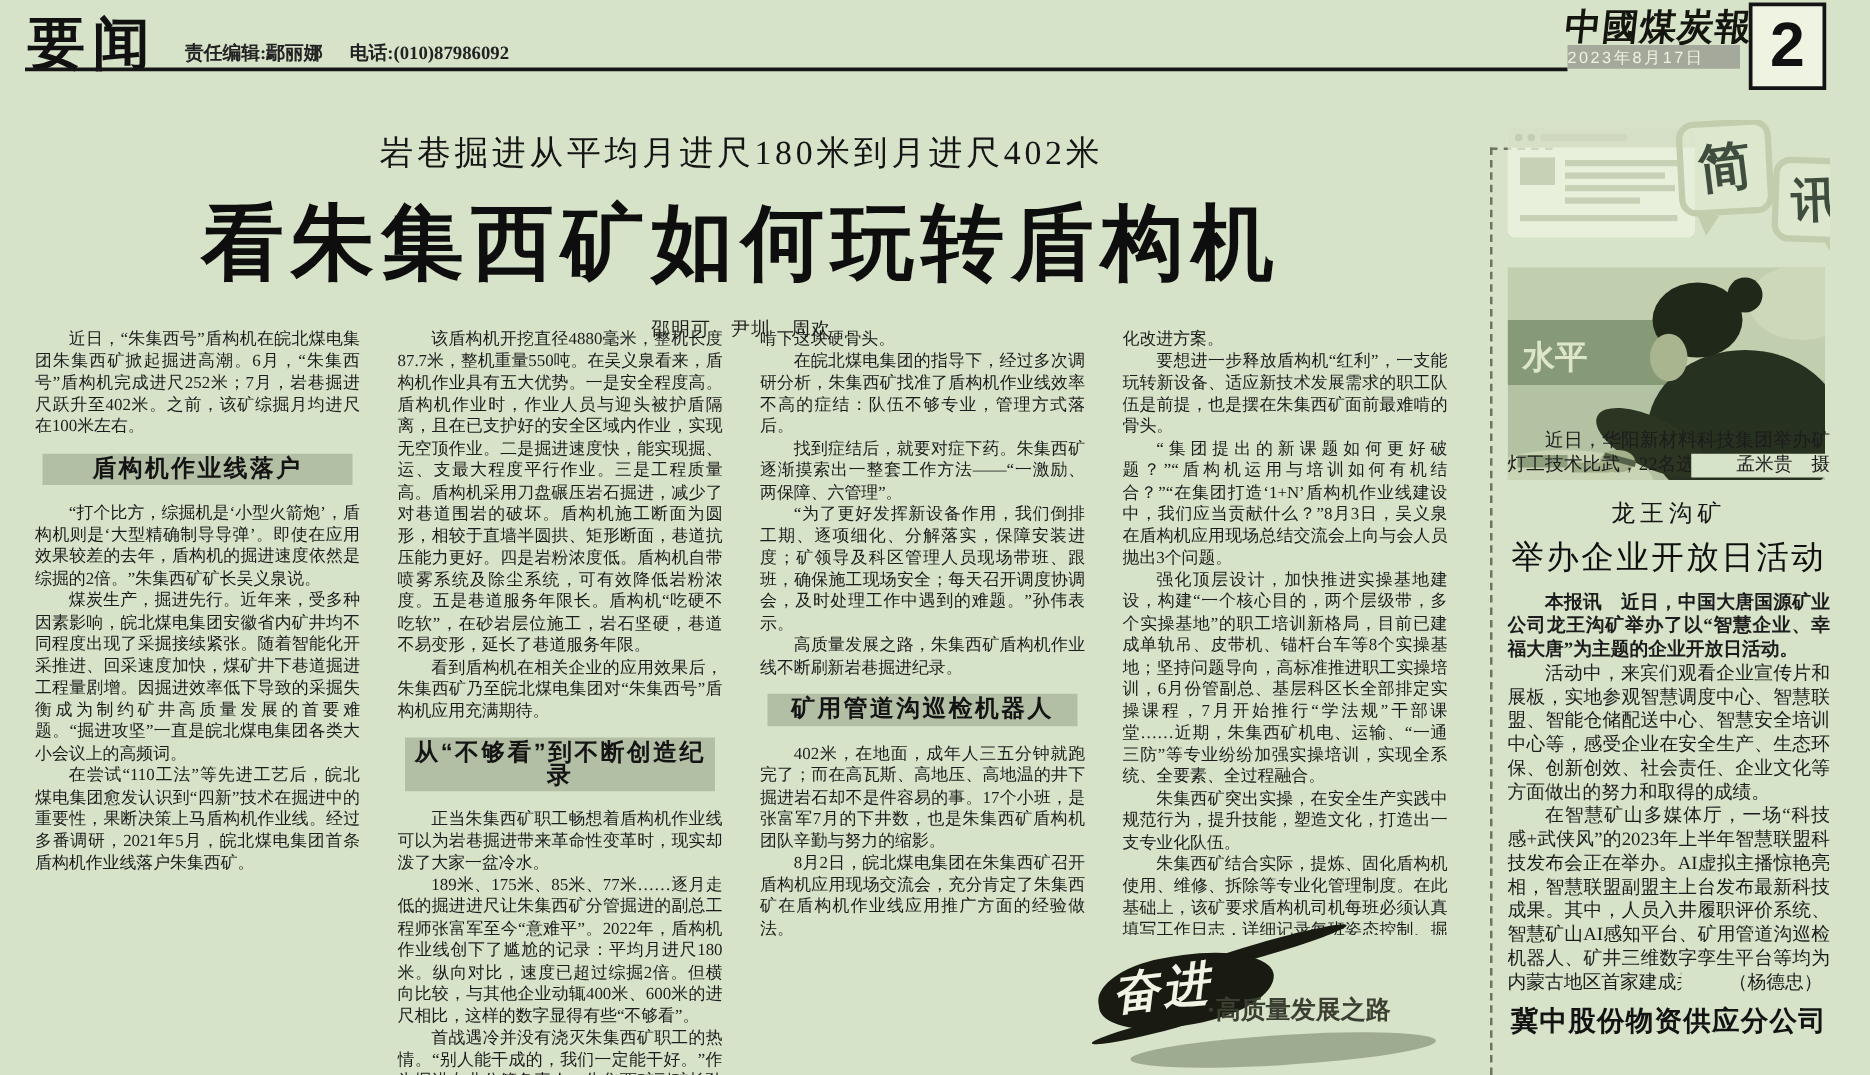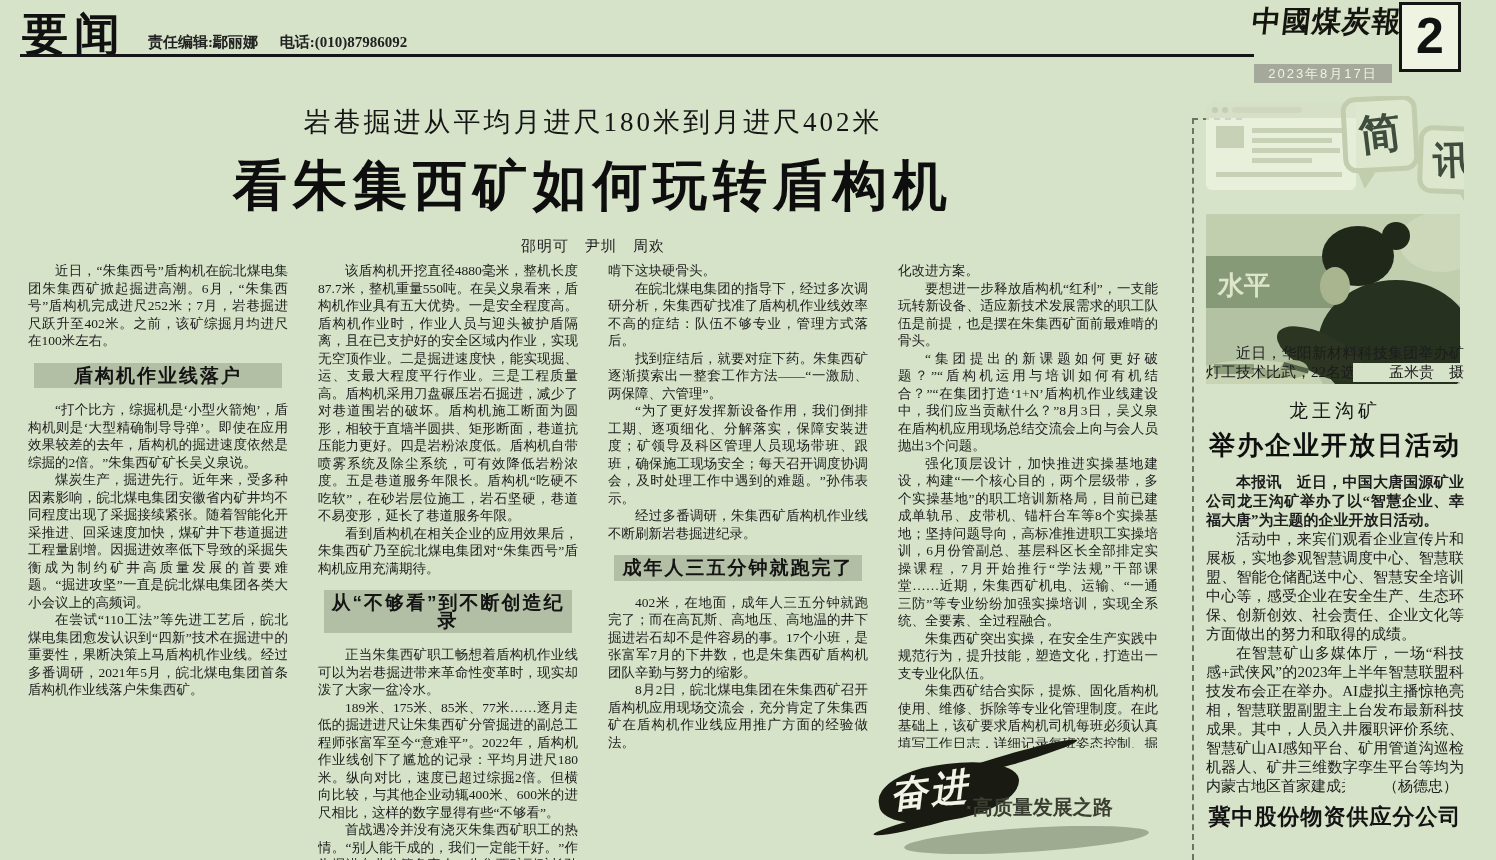--- a/index.html
+++ b/index.html
@@ -8,26 +8,26 @@
     background:#d7e3c9; overflow:hidden;
     font-family:"Liberation Serif","DejaVu Serif",serif;
     color:#1c1c1c;
   }
   
   .section-title{ position:absolute; left:22px; top:4px; font-family:"Liberation Sans","DejaVu Sans",sans-serif; font-weight:900; font-size:46px; letter-spacing:6px; color:#111; }
   .editor-line{ position:absolute; left:148px; top:33px; font-size:15px; font-weight:bold; color:#222; }
   .editor-line .phone{ margin-left:18px; }
   .masthead-rule{ position:absolute; left:20px; top:54px; width:1234px; height:3px; background:#161616; }
   .paper-name{ position:absolute; left:1252px; top:2px; font-size:29px; font-weight:bold; letter-spacing:1px; transform:skewX(-6deg); color:#15150f; }
-  .date-bar{ position:absolute; left:1254px; top:36px; width:138px; height:19px; background:#a4a99c; color:#eef3de; font-family:"Liberation Sans","DejaVu Sans",sans-serif; font-size:13px; line-height:19px; text-align:center; letter-spacing:2px;margin-top:28px; }
+  .date-bar{ position:absolute; left:1254px; top:36px; width:138px; height:19px; background:#a4a99c; color:#eef3de; font-family:"Liberation Sans","DejaVu Sans",sans-serif; font-size:13px; line-height:19px; text-align:left; letter-spacing:2px; }
   .page-num{ position:absolute; left:1399px; top:2px; width:56px; height:64px; background:#eff3e2; border:3px solid #141414; text-align:center; font-family:"Liberation Sans","DejaVu Sans",sans-serif; font-weight:900; font-size:50px; line-height:62px; color:#111; }
   
   .main-head{ position:absolute; left:28px; top:104px; width:1130px; text-align:center; }
   .kicker{ font-size:27px; letter-spacing:3px; color:#151515; }
-  .headline{ margin:10px 0 0 0; font-family:"Liberation Sans","DejaVu Sans",sans-serif; font-weight:900; font-size:54px; letter-spacing:6px; color:#0e0e0e; }
+  .headline{ margin:10px 0 0 0; font-family:"Liberation Sans","DejaVu Sans",sans-serif; font-weight:900; font-size:66px; letter-spacing:6px; color:#0e0e0e; }
   .byline{ margin-top:14px; font-size:15px; letter-spacing:1px; }
   
   .cols{ position:absolute; left:28px; top:262px; width:1130px; height:598px; display:flex; gap:30px; overflow:hidden; }
   .col{ flex:0 0 260px; width:260px; overflow:hidden; font-size:13.5px; line-height:17.5px; text-align:justify; word-break:break-all; }
   .col p{ margin:0; text-indent:2em; }
   .col p.cont{ text-indent:0; }
   .subhead{ margin:13px 6px; padding:4px 0; background:#b2bfa4; text-align:center; text-indent:0;
     font-family:"Liberation Sans","DejaVu Sans",sans-serif; font-weight:900; font-size:19px; letter-spacing:2px; color:#141414; }
   
   .banner{ position:absolute; left:846px; top:486px; width:300px; height:112px; background:#d7e3c9; z-index:2; }
@@ -57,21 +57,21 @@
   .bubble.b2{ left:212px; top:30px; width:58px; height:58px; transform:rotate(2deg); }
   .bchar{ font-weight:900; color:#3e4d3d; transform:rotate(-4deg); }
   .b1 .bchar{ font-size:42px; } .b2 .bchar{ font-size:38px; }
   .tail{ position:absolute; width:0; height:0; border-style:solid; }
   .tail.t1{ bottom:-20px; left:4px; border-width:18px 6px 0 14px; border-color:#c1cdad transparent transparent transparent; transform:rotate(18deg); }
   .tail.t2{ bottom:-17px; right:2px; border-width:16px 12px 0 5px; border-color:#c1cdad transparent transparent transparent; transform:rotate(-14deg); }
   .photo{ margin-top:14px; width:254px; height:122px; }
   .caption{ position:relative; margin:8px 0 0 0; font-size:15px; line-height:19px; text-align:justify; text-indent:2em; word-break:break-all; }
   .caption .credit{ position:absolute; right:0; bottom:0; background:#d7e3c9; padding-left:6px; }
   .side-kicker{ margin-top:16px; text-align:center; font-size:19px; letter-spacing:4px; color:#151515; }
-  .side-headline{ margin:4px 0 0 0; text-align:center; font-family:"Liberation Sans","DejaVu Sans",sans-serif; font-weight:700; font-size:26px; letter-spacing:2px; color:#0f0f0f; }
+  .side-headline{ margin:4px 0 0 0; text-align:center; font-family:"Liberation Sans","DejaVu Sans",sans-serif; font-weight:400; font-size:26px; letter-spacing:2px; color:#0f0f0f; }
   .side-body{ margin-top:10px; font-size:15px; line-height:19px; }
   .side-body p{ margin:0; text-indent:2em; text-align:justify; word-break:break-all; position:relative; }
   .side-body .lead{ font-weight:bold; }
   .side-author{ position:absolute; right:6px; bottom:0; background:#d7e3c9; padding-left:8px; }
   .next-headline{ margin-top:6px; text-align:center; font-size:22px; font-weight:bold; letter-spacing:1px; white-space:nowrap; color:#131313; }
 </style>
 </head>
 <body>
 
 <div class="page">
@@ -108,22 +108,22 @@
       <h3 class="subhead">从“不够看”到不断创造纪录</h3>
       <p>正当朱集西矿职工畅想着盾构机作业线可以为岩巷掘进带来革命性变革时，现实却泼了大家一盆冷水。</p>
       <p>189米、175米、85米、77米……逐月走低的掘进进尺让朱集西矿分管掘进的副总工程师张富军至今“意难平”。2022年，盾构机作业线创下了尴尬的记录：平均月进尺180米。纵向对比，速度已超过综掘2倍。但横向比较，与其他企业动辄400米、600米的进尺相比，这样的数字显得有些“不够看”。</p>
       <p>首战遇冷并没有浇灭朱集西矿职工的热情。“别人能干成的，我们一定能干好。”作为掘进专业分管负责人，朱集西矿副矿长孙伟及其团队憋足了劲。全矿上下也统一了思想：誓要</p>
     </div>
     <div class="col">
       <p class="cont">啃下这块硬骨头。</p>
       <p>在皖北煤电集团的指导下，经过多次调研分析，朱集西矿找准了盾构机作业线效率不高的症结：队伍不够专业，管理方式落后。</p>
       <p>找到症结后，就要对症下药。朱集西矿逐渐摸索出一整套工作方法——“一激励、两保障、六管理”。</p>
       <p>“为了更好发挥新设备作用，我们倒排工期、逐项细化、分解落实，保障安装进度；矿领导及科区管理人员现场带班、跟班，确保施工现场安全；每天召开调度协调会，及时处理工作中遇到的难题。”孙伟表示。</p>
-      <p>经过多番调研，朱集西矿盾构机作业线不断刷新岩巷掘进纪录。</p>
-      <h3 class="subhead">成年人三五分钟就跑完了</h3>
+      <p>高质量发展之路，朱集西矿盾构机作业线不断刷新岩巷掘进纪录。</p>
+      <h3 class="subhead">矿用管道沟巡检机器人</h3>
       <p>402米，在地面，成年人三五分钟就跑完了；而在高瓦斯、高地压、高地温的井下掘进岩石却不是件容易的事。17个小班，是张富军7月的下井数，也是朱集西矿盾构机团队辛勤与努力的缩影。</p>
       <p>8月2日，皖北煤电集团在朱集西矿召开盾构机应用现场交流会，充分肯定了朱集西矿在盾构机作业线应用推广方面的经验做法。</p>
 
     </div>
     <div class="col">
       <p class="cont">化改进方案。</p>
       <p>要想进一步释放盾构机“红利”，一支能玩转新设备、适应新技术发展需求的职工队伍是前提，也是摆在朱集西矿面前最难啃的骨头。</p>
       <p>“集团提出的新课题如何更好破题？”“盾构机运用与培训如何有机结合？”“在集团打造‘1+N’盾构机作业线建设中，我们应当贡献什么？”8月3日，吴义泉在盾构机应用现场总结交流会上向与会人员抛出3个问题。</p>
       <p>强化顶层设计，加快推进实操基地建设，构建“一个核心目的，两个层级带，多个实操基地”的职工培训新格局，目前已建成单轨吊、皮带机、锚杆台车等8个实操基地；坚持问题导向，高标准推进职工实操培训，6月份管副总、基层科区长全部排定实操课程，7月开始推行“学法规”干部课堂……近期，朱集西矿机电、运输、“一通三防”等专业纷纷加强实操培训，实现全系统、全要素、全过程融合。</p>
       <p>朱集西矿突出实操，在安全生产实践中规范行为，提升技能，塑造文化，打造出一支专业化队伍。</p>

